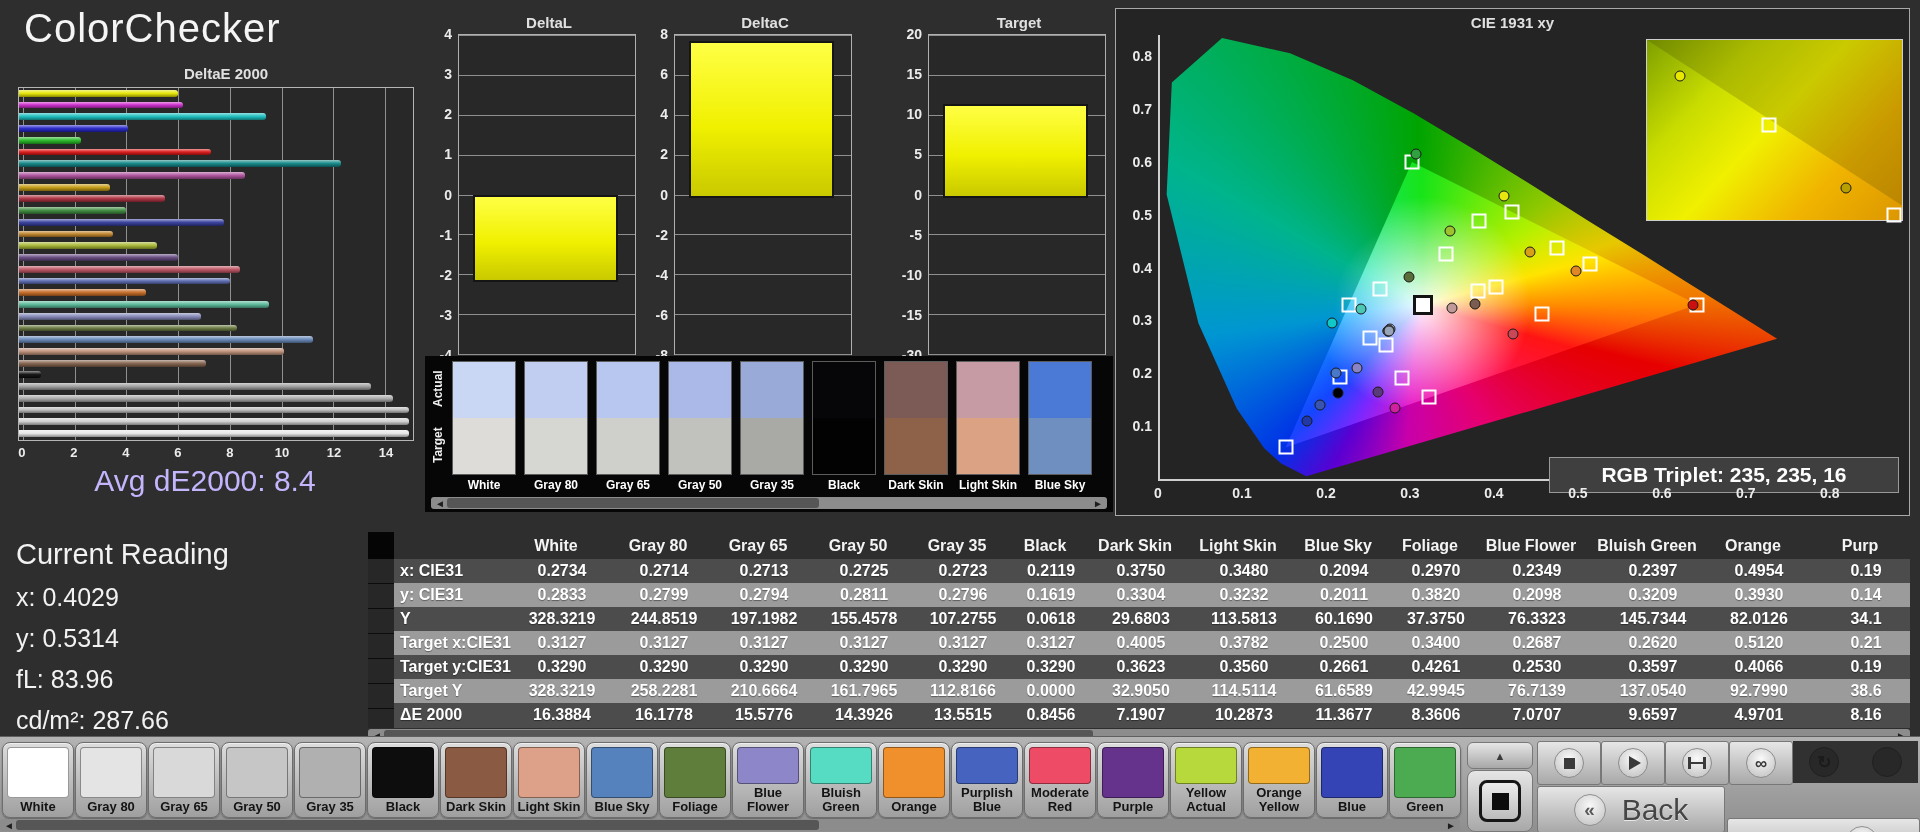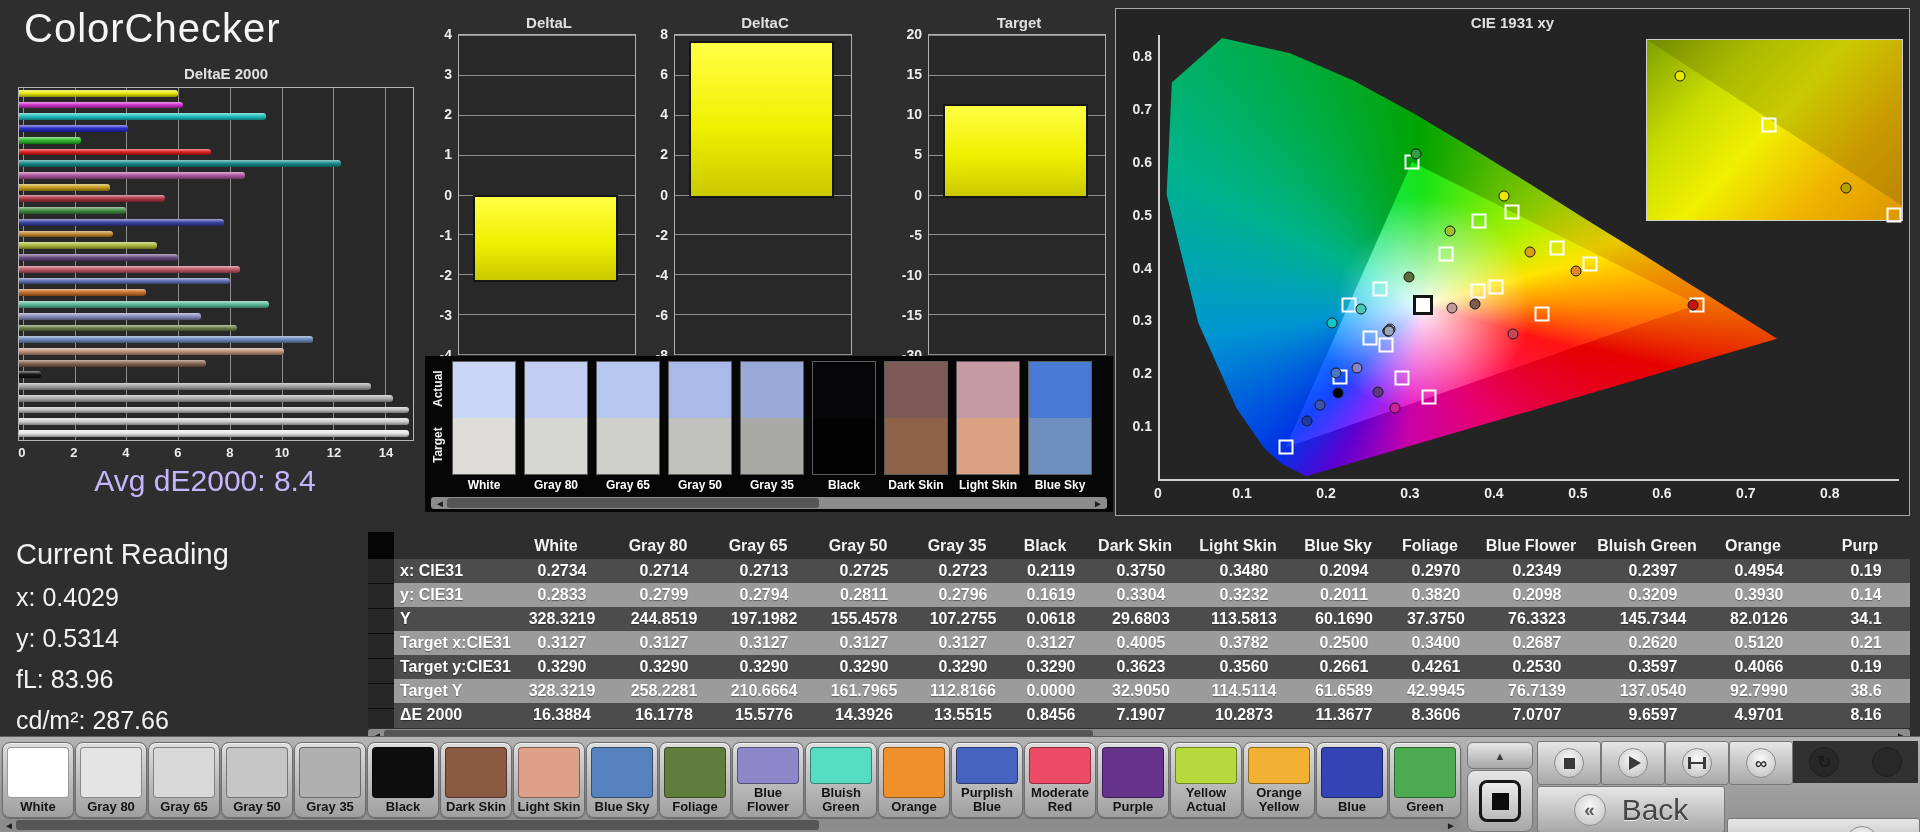--- a/index.html
+++ b/index.html
@@ -377,20 +377,21 @@
     </div>
     <div id="cie-inset">
       <div class="shade"></div>
       <div id="inset-markers" style="position:absolute;inset:0;">
           <div class="mk-circle" style="left: 13%; top: 20%; background: rgb(232, 232, 0);"></div>
           <div class="mk-square" style="left: 48%; top: 47%;"></div>
           <div class="mk-circle" style="left: 78%; top: 82%; background: rgb(184, 160, 0);"></div>
           <div class="mk-square" style="left: 97%; top: 97%;"></div>
         </div>
     </div>
+    <div id="rgb-box">RGB Triplet: 235, 235, 16</div>
   <div class="tick-label-x" style="left: 42px; top: 476px;">0</div>
       <div class="tick-label-x" style="left: 125.977px; top: 476px;">0.1</div>
       <div class="tick-label-x" style="left: 209.955px; top: 476px;">0.2</div>
       <div class="tick-label-x" style="left: 293.932px; top: 476px;">0.3</div>
       <div class="tick-label-x" style="left: 377.909px; top: 476px;">0.4</div>
       <div class="tick-label-x" style="left: 461.886px; top: 476px;">0.5</div>
       <div class="tick-label-x" style="left: 545.864px; top: 476px;">0.6</div>
       <div class="tick-label-x" style="left: 629.841px; top: 476px;">0.7</div>
       <div class="tick-label-x" style="left: 713.818px; top: 476px;">0.8</div>
       <div class="tick-label-y" style="left: 6px; top: 417.143px;">0.1</div>

